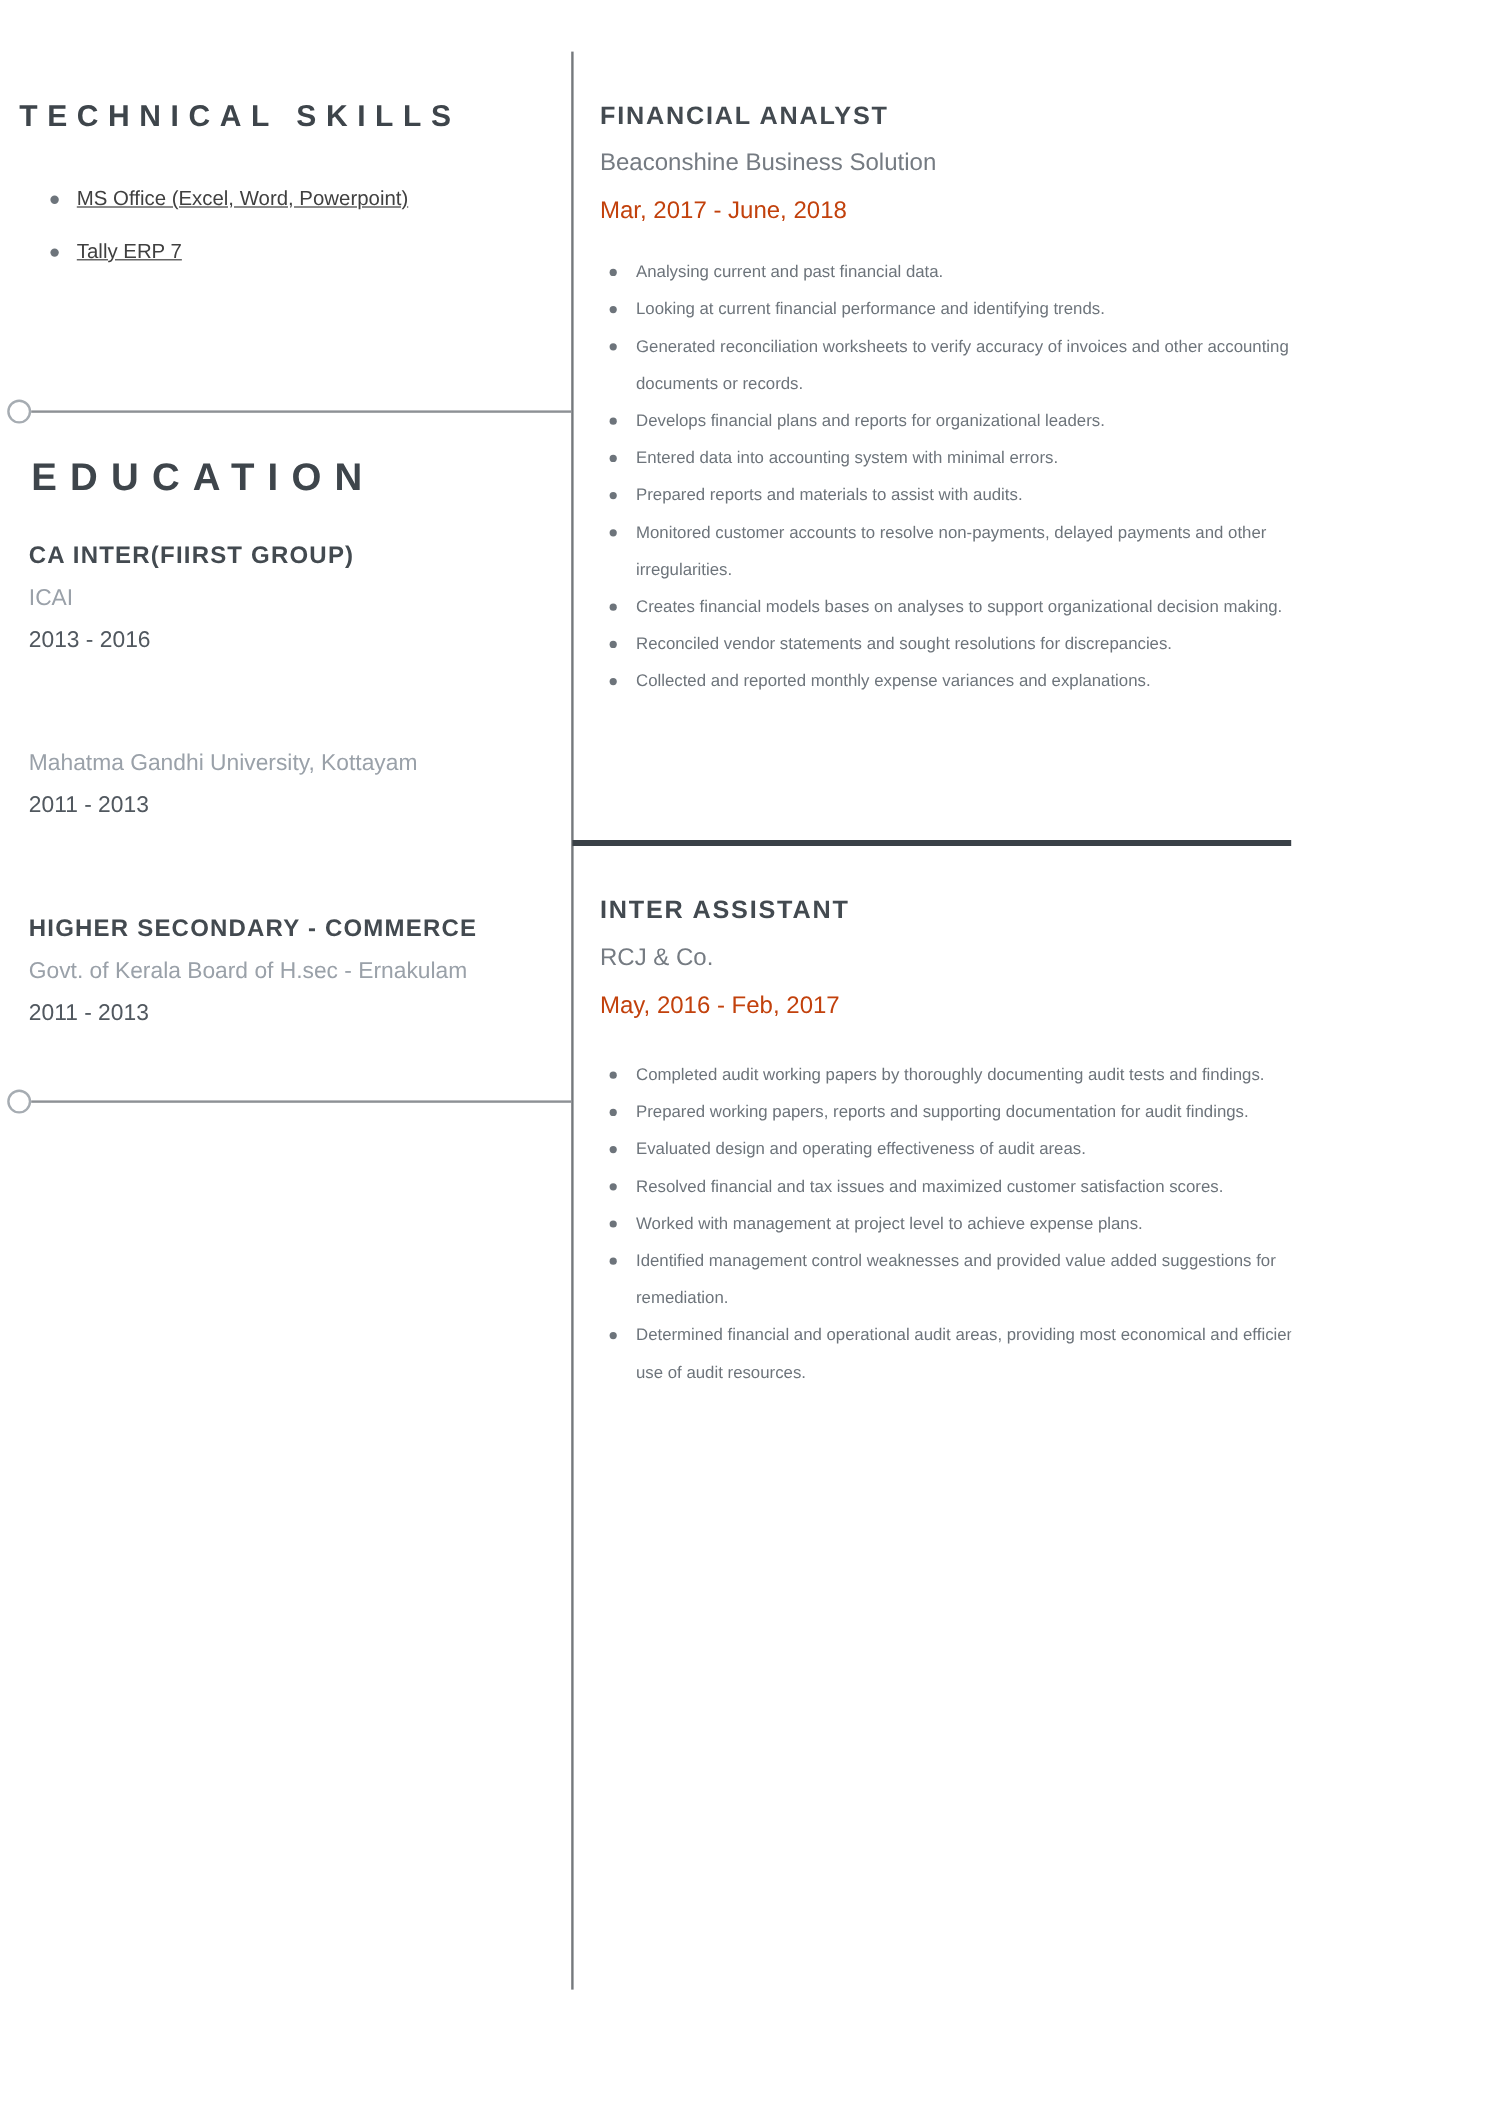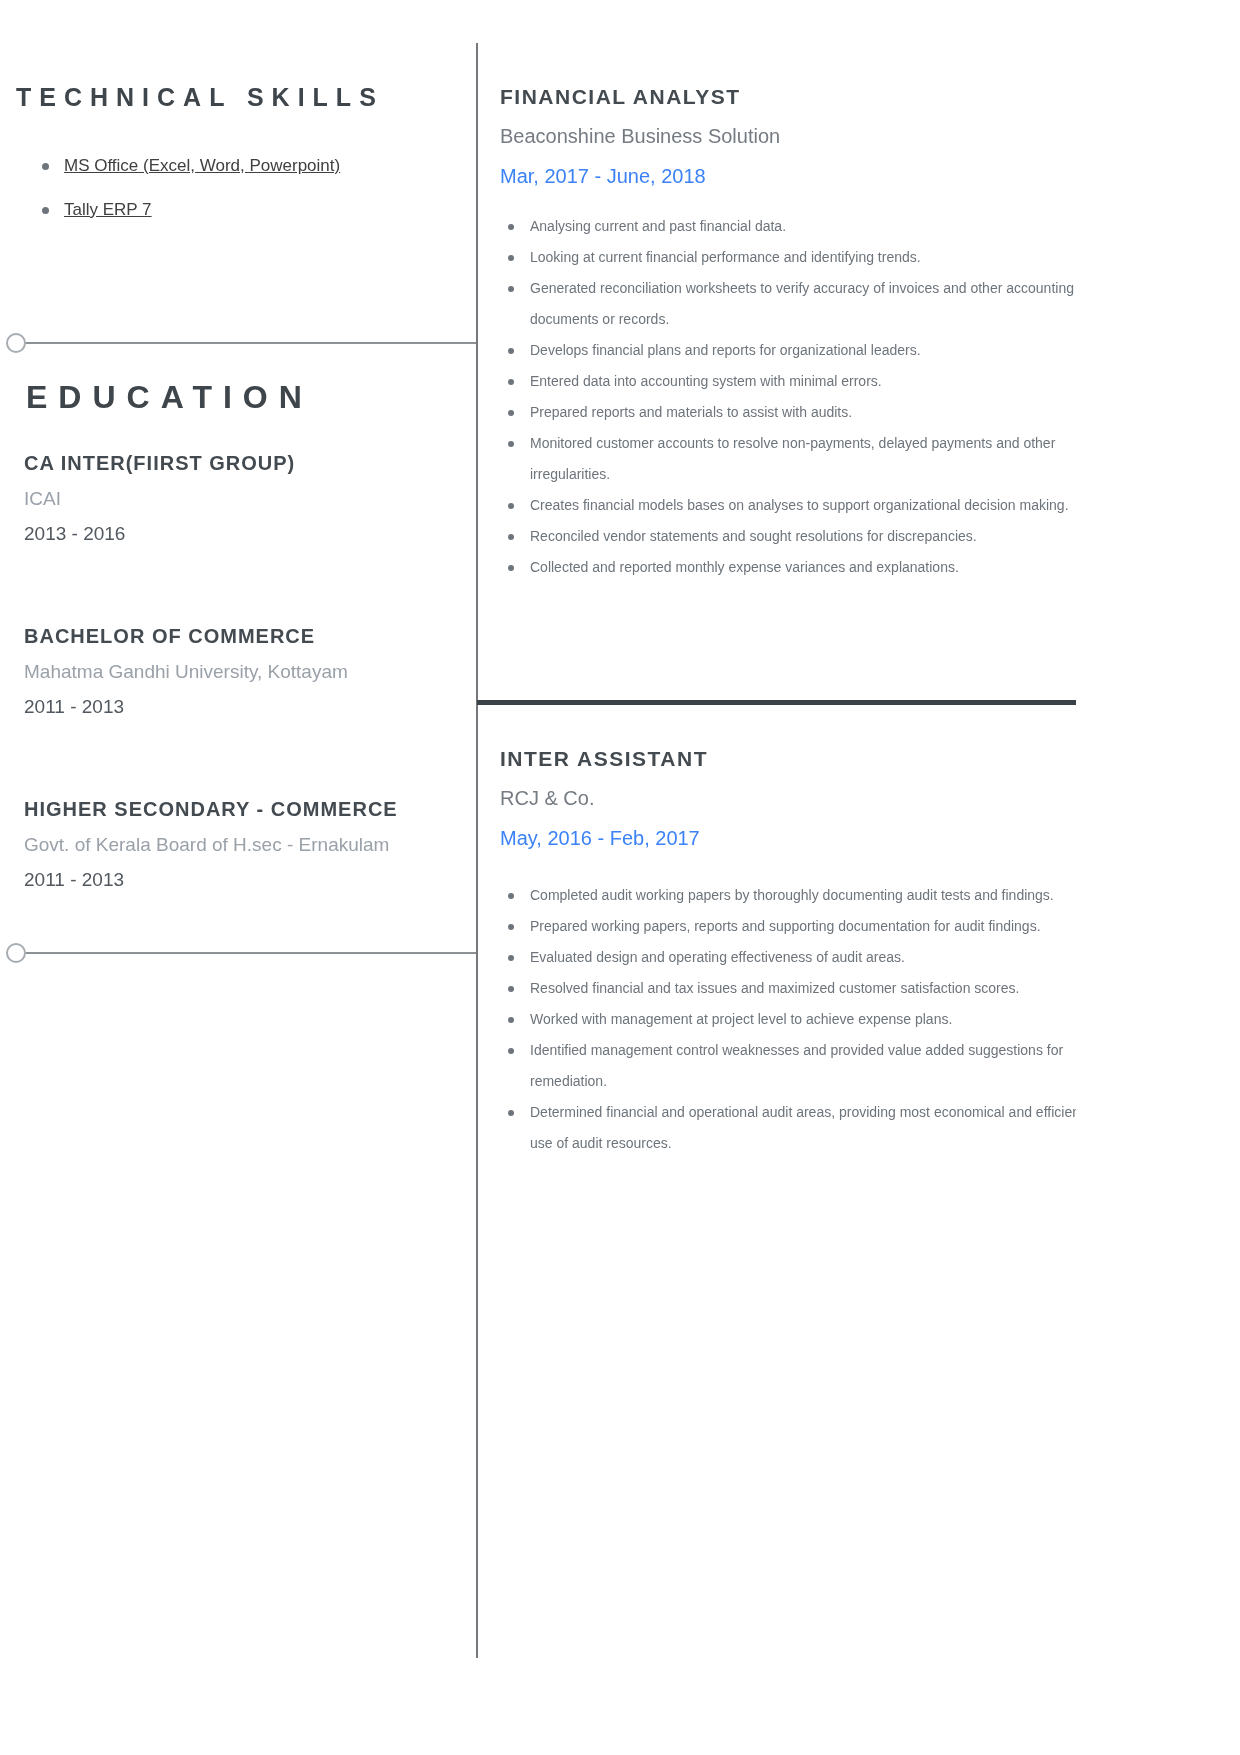--- a/index.html
+++ b/index.html
@@ -124,21 +124,21 @@
   .company {
     margin-top: 13px;
     font-size: 20px;
     line-height: 27px;
     color: #757b82;
   }
   .job-dates {
     margin-top: 13px;
     font-size: 20px;
     line-height: 27px;
-    color: #3b82f6;
+    color: #c2410c;
   }
   .bullet-list {
     list-style: none;
     margin-top: 21px;
     width: 585px;
     font-size: 14px;
     line-height: 31px;
     color: #6d747b;
   }
   .bullet-list.second { margin-top: 28px; }
@@ -198,21 +198,20 @@
 
     <div class="edu-list">
 
         <div class="edu-entry">
           <div class="degree">CA INTER(FIIRST GROUP)</div>
           <div class="inst">ICAI</div>
           <div class="edu-dates">2013 - 2016</div>
         </div>
 
         <div class="edu-entry">
-          <div class="degree">BACHELOR OF COMMERCE</div>
           <div class="inst">Mahatma Gandhi University, Kottayam</div>
           <div class="edu-dates">2011 - 2013</div>
         </div>
 
         <div class="edu-entry">
           <div class="degree">HIGHER SECONDARY - COMMERCE</div>
           <div class="inst">Govt. of Kerala Board of H.sec - Ernakulam</div>
           <div class="edu-dates">2011 - 2013</div>
         </div>
       </div>

